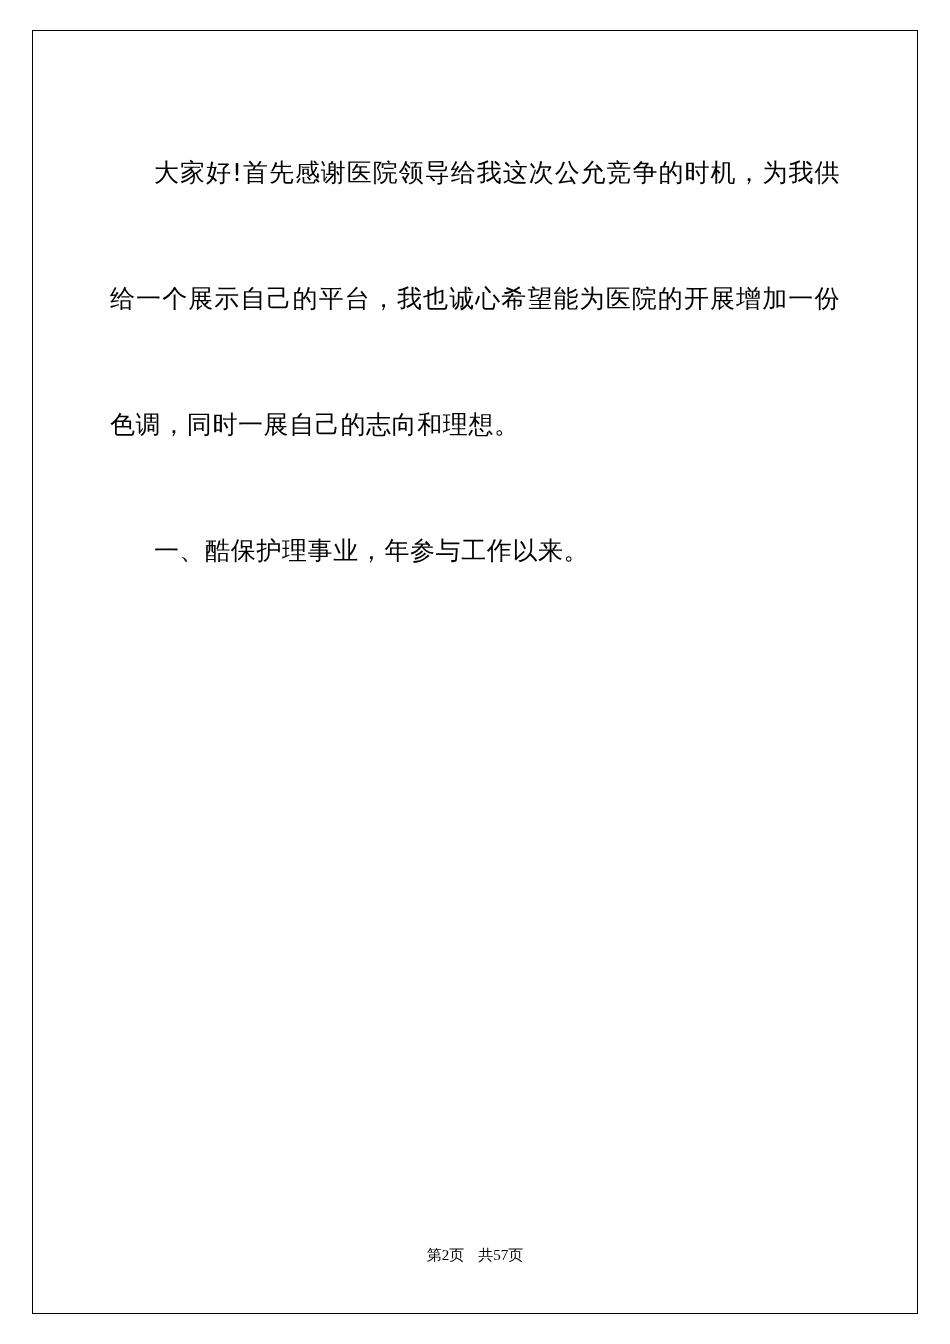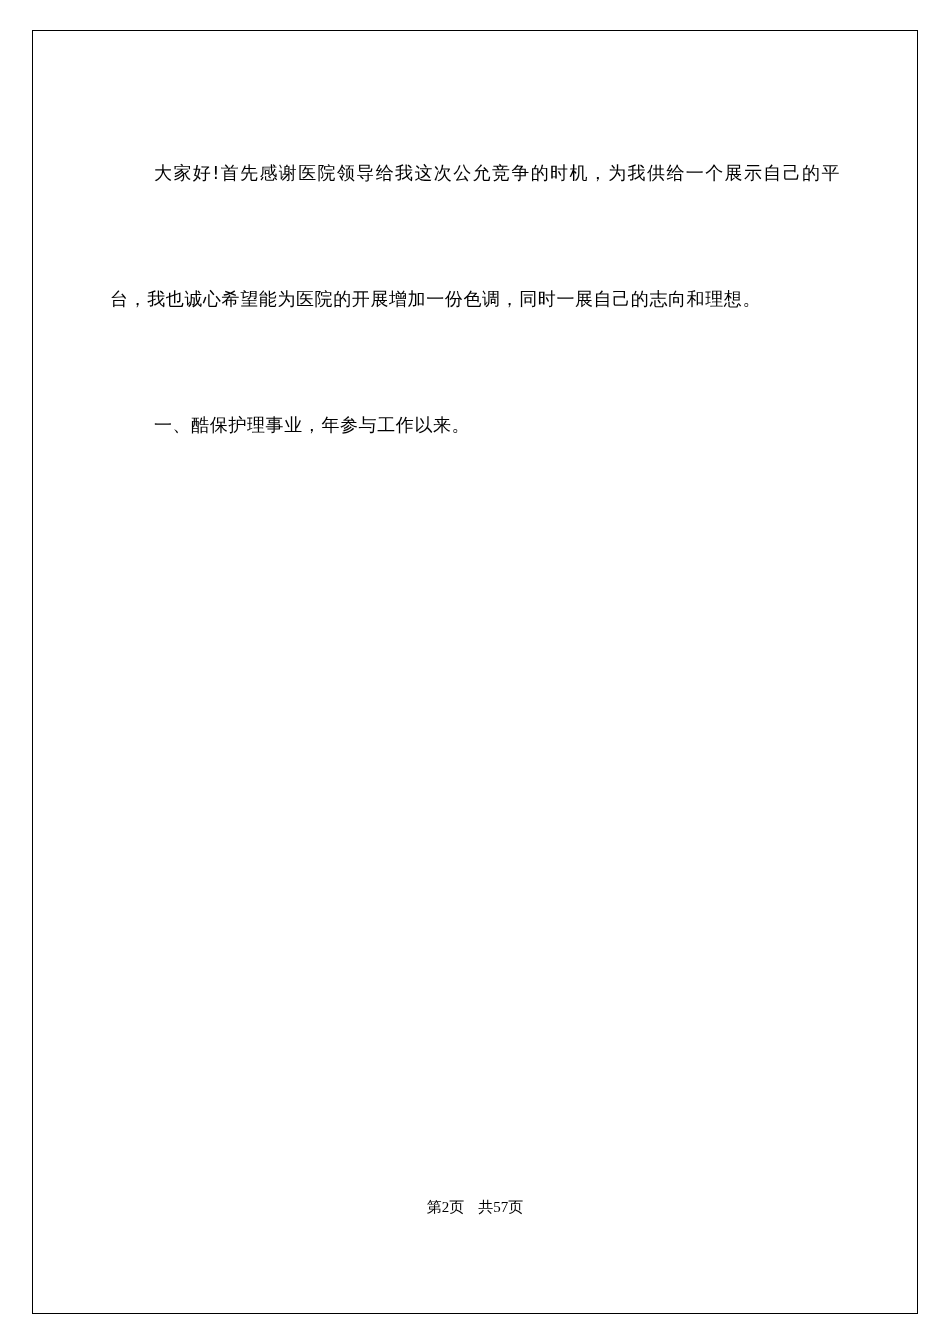--- a/index.html
+++ b/index.html
@@ -26,37 +26,37 @@
     box-sizing: border-box;
     pointer-events: none;
   }
   .content {
     position: absolute;
     left: 110px;
     top: 110px;
     width: 730px;
   }
   .para {
-    font-size: 18px;
+    font-size: 25px;
     line-height: 126px;
     color: #000000;
     letter-spacing: 0.6px;
     white-space: pre-wrap;
     text-align: justify;
     text-justify: inter-ideograph;
     margin: 0;
   }
   .para.indent {
     text-indent: 44px;
   }
   .footer {
     position: absolute;
     left: 0;
     right: 0;
-    top: 1198px;
+    top: 1246px;
     text-align: center;
     font-size: 15px;
     color: #000000;
     font-family: "DejaVu Sans", "Liberation Sans", sans-serif;
   }
   .footer .num {
     font-family: "Liberation Serif", serif;
   }
   .footer .sep {
     display: inline-block;

